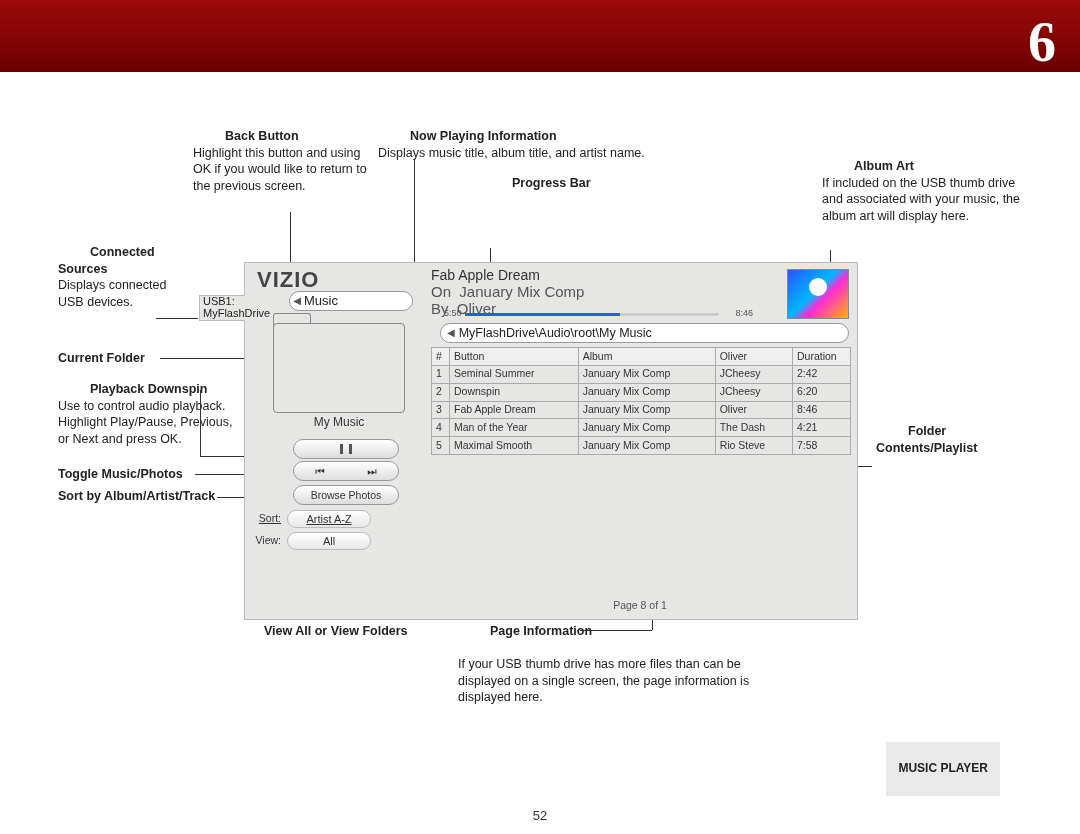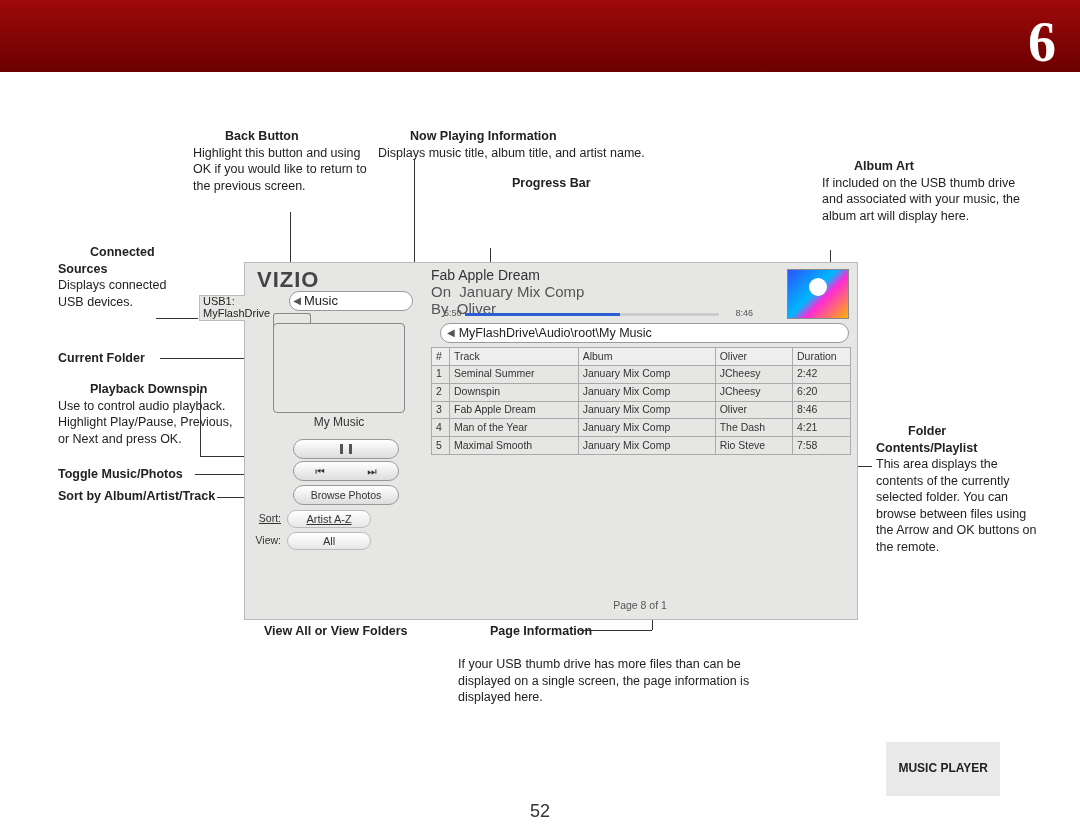--- a/index.html
+++ b/index.html
@@ -24,21 +24,21 @@
     right: 24px; top: 6px;
     color: #fff;
     font-size: 56px;
     font-weight: 700;
     font-family: Georgia, serif;
   }
   .pg-num {
     position: absolute;
     bottom: 10px;
     left: 50%; transform: translateX(-50%);
-    font-size: 18px;
+    font-size: 13px;
     color: #333;
   }
   .footer-label {
     position: absolute;
     right: 80px; bottom: 38px;
     background: #e9e9e9;
     padding: 19px 12px;
     font-weight: 700;
     font-size: 12px;
   }
@@ -240,21 +240,20 @@
 </div>
 <div class="callout co-toggle">Toggle Music/Photos</div>
 <div class="callout co-sort">Sort by Album/Artist/Track</div>
 <div class="callout co-view">View All or View Folders</div>
 <div class="callout co-pagei">
   <b>Page Information</b><br><br>
   <span>If your USB thumb drive has more files than can be displayed on a single screen, the page information is displayed here.</span>
 </div>
 <div class="callout co-folder">
   <b>Folder Contents/Playlist</b><br>
-  <span>This area displays the contents of the currently selected folder. You can browse between files using the Arrow and OK buttons on the remote.</span>
 </div>
 
 <div class="vline" style="left:290px; top:212px; height:52px;"></div>
 
 <div class="vline" style="left:414px; top:160px; height:102px;"></div>
 
 <div class="vline" style="left:490px; top:248px; height:64px;"></div>
 
 <div class="vline" style="left:830px; top:250px; height:18px;"></div>
 
@@ -323,21 +322,21 @@
 
   <div class="path-pill">
     <span class="tri">◀</span>
     <span>MyFlashDrive\Audio\root\My Music</span>
   </div>
 
   <table class="tracks">
     <thead>
       <tr>
         <th style="width:18px">#</th>
-        <th>Track</th>
+        <th>Button</th>
         <th>Album</th>
         <th>Oliver</th>
         <th style="width:58px">Duration</th>
       </tr>
     </thead>
     <tbody id="track-body">
         <tr>
           <td>1</td>
           <td>Seminal Summer</td>
           <td>January Mix Comp</td>

